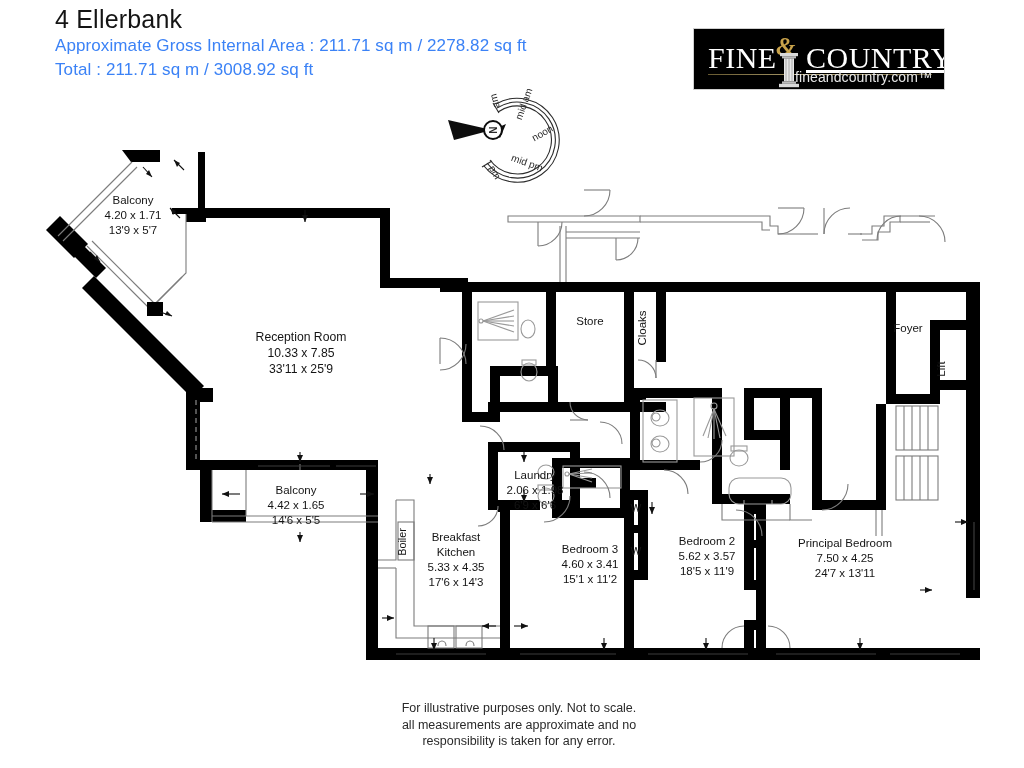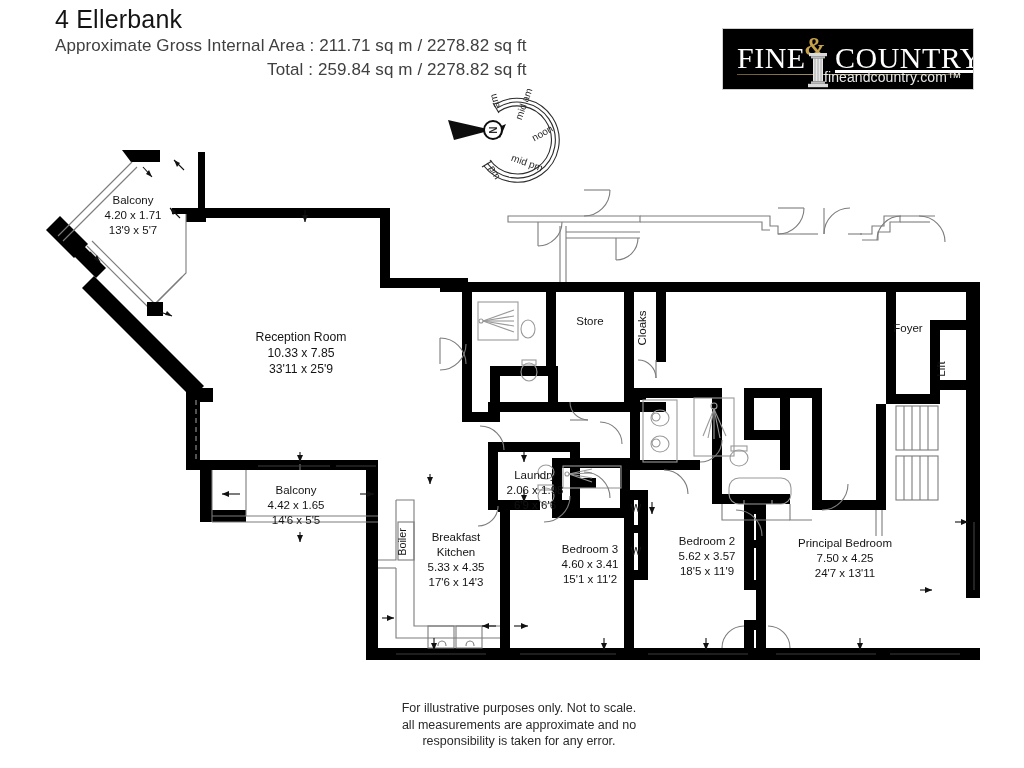--- a/index.html
+++ b/index.html
@@ -31,29 +31,28 @@
   #plan-title {
     font-size: 25px;
     font-weight: 400;
     letter-spacing: .2px;
     line-height: 30px;
     color: #141414;
   }
   #area-line, #total-line {
     font-size: 17px;
     line-height: 24px;
-    color: #404040;
+    color: #3b82f6;
     letter-spacing: .1px;
-    text-align: right;
   }
 
   
   #logo {
     position: absolute;
-    left: 722px;
+    left: 693px;
     top: 28px;
     width: 252px;
     height: 62px;
     background: #000000;
     border: 1px solid #cfcfcf;
     box-sizing: border-box;
     overflow: hidden;
   }
   #logo-inner { position:absolute; inset:0; }
   .logo-word {
@@ -141,21 +140,21 @@
   }
   #footer div { white-space: nowrap; }
 </style>
 </head>
 <body>
 
 <div id="header">
   <div id="title-block">
     <div id="plan-title">4 Ellerbank</div>
     <div id="area-line">Approximate Gross Internal Area : 211.71 sq m / 2278.82 sq ft</div>
-    <div id="total-line">Total : 259.84 sq m / 2278.82 sq ft</div>
+    <div id="total-line">Total : 211.71 sq m / 3008.92 sq ft</div>
   </div>
 
   <div id="logo">
     <div id="logo-inner">
       <div class="logo-word" id="logo-fine">FINE</div>
       <div id="logo-amp">&amp;</div>
       <div class="logo-word" id="logo-country">COUNTRY</div>
       <div id="logo-rule"></div>
       <svg id="logo-column" width="34" height="44" viewBox="0 0 34 44">
         <rect x="8" y="6" width="18" height="3.2" fill="#d9d9d9"></rect>

